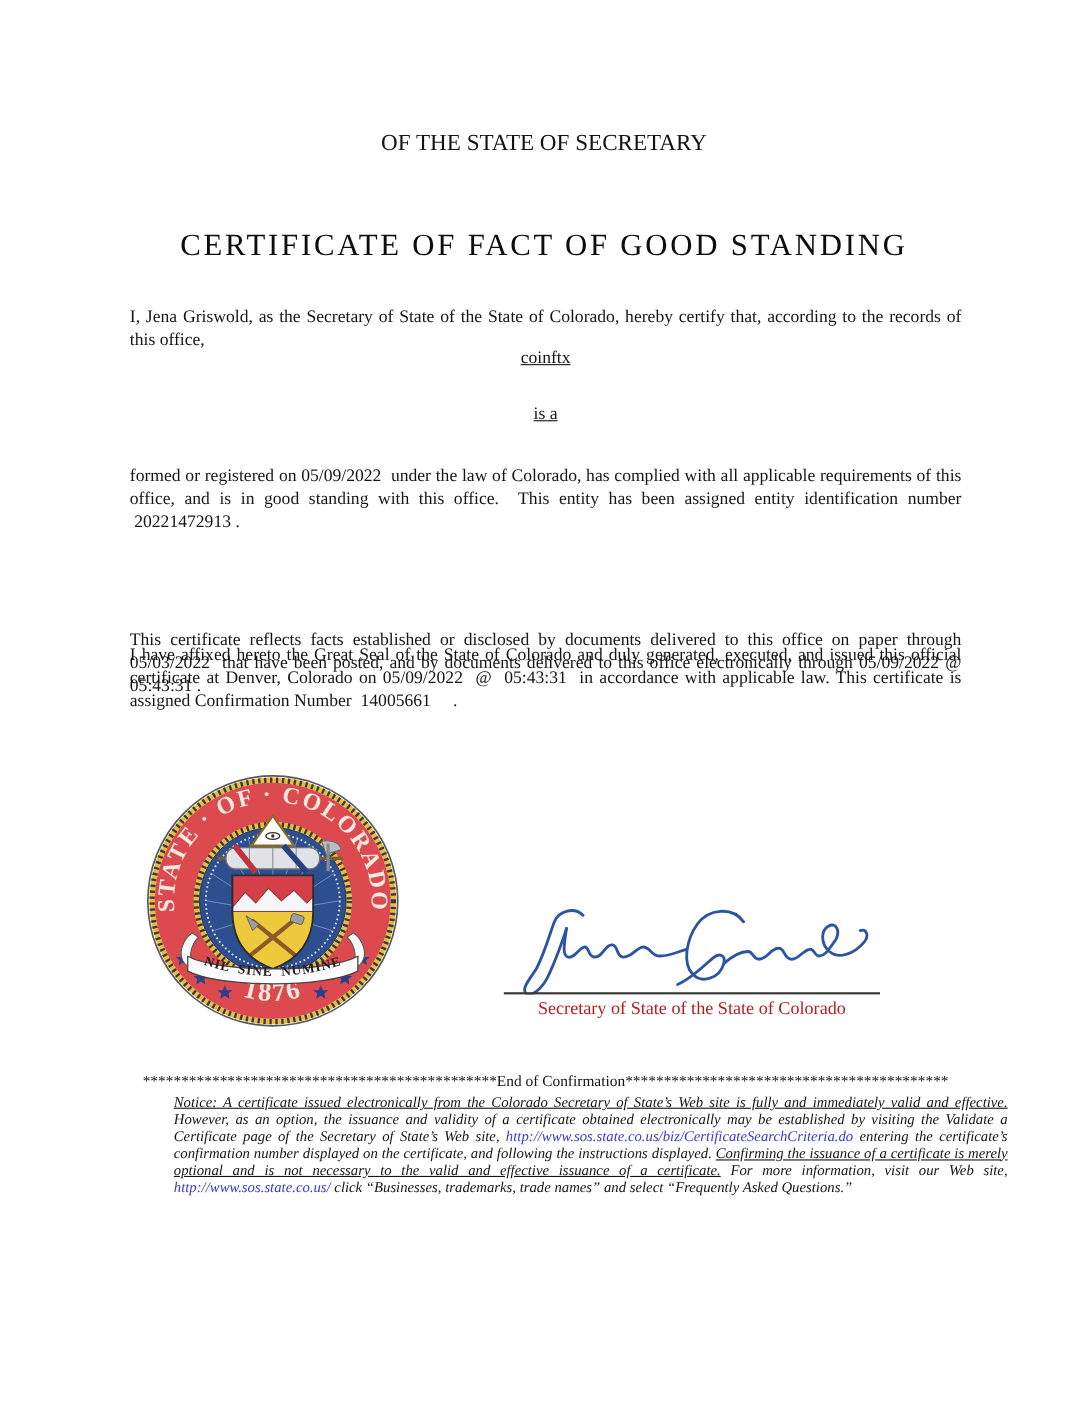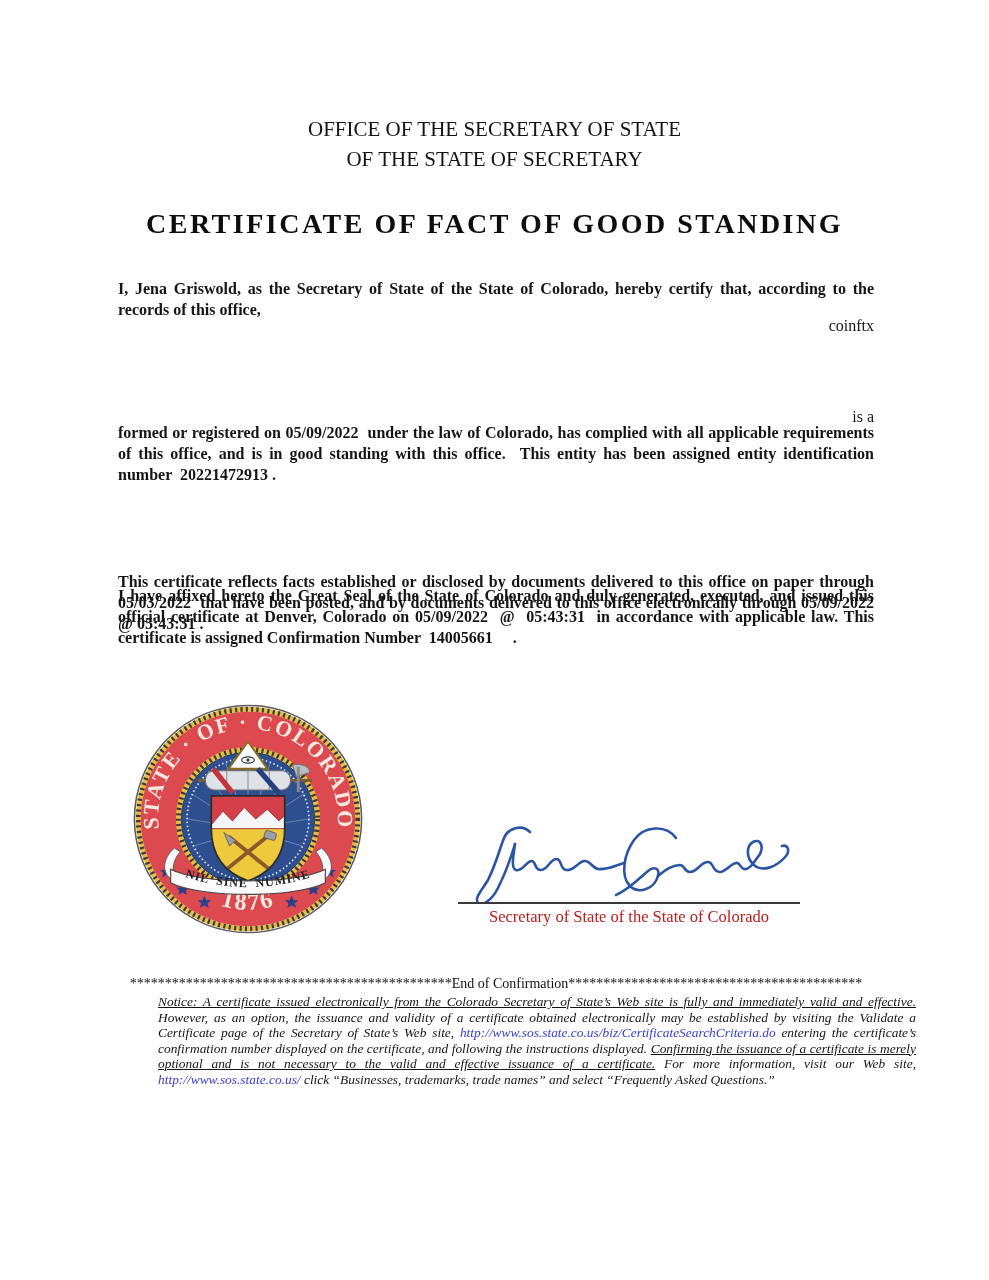--- a/index.html
+++ b/index.html
@@ -5,24 +5,24 @@
   * { margin:0; padding:0; box-sizing:border-box; }
   html,body { background:#ffffff; }
   .page {
     position:relative; width:989px; height:1280px; background:#ffffff;
     font-family:"Liberation Serif","DejaVu Serif",serif; color:#111;
     overflow:hidden;
   }
   .office-header { position:absolute; top:114px; left:0; width:989px; text-align:center;
     font-size:21px; line-height:30px; color:#131313; }
   .cert-title { position:absolute; top:208px; left:0; width:989px; text-align:center;
-    font-size:28px; font-weight:bold; letter-spacing:2.5px; color:#0d0d0d; }
+    font-size:28px; font-weight:normal; letter-spacing:2.5px; color:#0d0d0d; }
   .bodyblock { position:absolute; left:118px; width:756px; font-size:16px; line-height:21px; color:#151515; }
-  .just { text-align:justify;font-weight:bold; }
-  .centerline { position:absolute; left:118px; width:756px; text-align:right; font-size:16px; color:#151515; }
+  .just { text-align:justify; }
+  .centerline { position:absolute; left:118px; width:756px; text-align:center; font-size:16px; color:#151515;text-decoration:underline; }
   .seal-wrap { position:absolute; left:132px; top:703px; width:232px; height:232px; }
   .seal-wrap svg { width:100%; height:100%; display:block; }
   .sig-svg { position:absolute; left:468px; top:824px; width:332px; height:80px; }
   .sig-line { position:absolute; left:458px; top:902px; width:342px; border-top:2px solid #3a3a3a; }
   .sig-caption { position:absolute; left:458px; top:907px; width:342px; text-align:center;
     font-size:16.5px; color:#b91c1c; }
   .endline { position:absolute; top:976px; left:116px; width:760px; font-size:14px;
     white-space:nowrap; overflow:hidden; text-align:center; color:#101010; }
   .notice { position:absolute; top:994px; left:118px; width:758px;
     font-size:13.4px; line-height:15.5px; font-style:italic; text-align:justify; color:#141414;margin-left:40px; }
@@ -30,30 +30,29 @@
   .lnk { color:#3a3ad0; cursor:pointer; }
   .ring-text { font-family:"Liberation Serif",serif; font-weight:bold; letter-spacing:2px; fill:#f3e9df; }
   .motto-text { font-family:"Liberation Serif",serif; font-weight:bold; fill:#222; letter-spacing:1px; }
 </style>
 </head>
 <body>
 
 <div class="page">
 
   <div class="office-header">
-    <div>OFFICE OF THE SECRETARY OF STATE</div>
     <div>OF THE STATE OF SECRETARY</div>
   </div>
 
   <div class="cert-title">CERTIFICATE OF FACT OF GOOD STANDING</div>
 
   <p class="bodyblock just" style="top:278px;">I, Jena Griswold, as the Secretary of State of the State of Colorado, hereby certify that, according to the records of this office,</p>
 
   <div class="centerline" style="top:317px;">coinftx</div>
-  <div class="centerline" style="top:368px;margin-top:40px;">is a</div>
+  <div class="centerline" style="top:368px;">is a</div>
 
   <p class="bodyblock just" style="top:422px;">formed or registered on 05/09/2022 &nbsp;under the law of Colorado, has complied with all applicable requirements of this office, and is in good standing with this office. &nbsp;This entity has been assigned entity identification number &nbsp;20221472913 .</p>
   <p class="bodyblock just" style="top:533px;margin-top:38px;">This certificate reflects facts established or disclosed by documents delivered to this office on paper through 05/03/2022 &nbsp;that have been posted, and by documents delivered to this office electronically through 05/09/2022 @ 05:43:31 .</p>
   <p class="bodyblock just" style="top:585px;">I have affixed hereto the Great Seal of the State of Colorado and duly generated, executed, and issued this official certificate at Denver, Colorado on 05/09/2022 &nbsp;@ &nbsp;05:43:31 &nbsp;in accordance with applicable law. This certificate is assigned Confirmation Number &nbsp;14005661 &nbsp; &nbsp; .</p>
 
   <div class="seal-wrap">
     <svg viewBox="0 0 240 240" role="img" aria-label="Great Seal of the State of Colorado">
       <defs>
         <path id="topArc" d="M32.6,151.8 A93,93 0 1 1 207.4,151.8" fill="none"></path>
         <path id="botArc" d="M73,201.4 A94,94 0 0 0 167,201.4" fill="none"></path>

